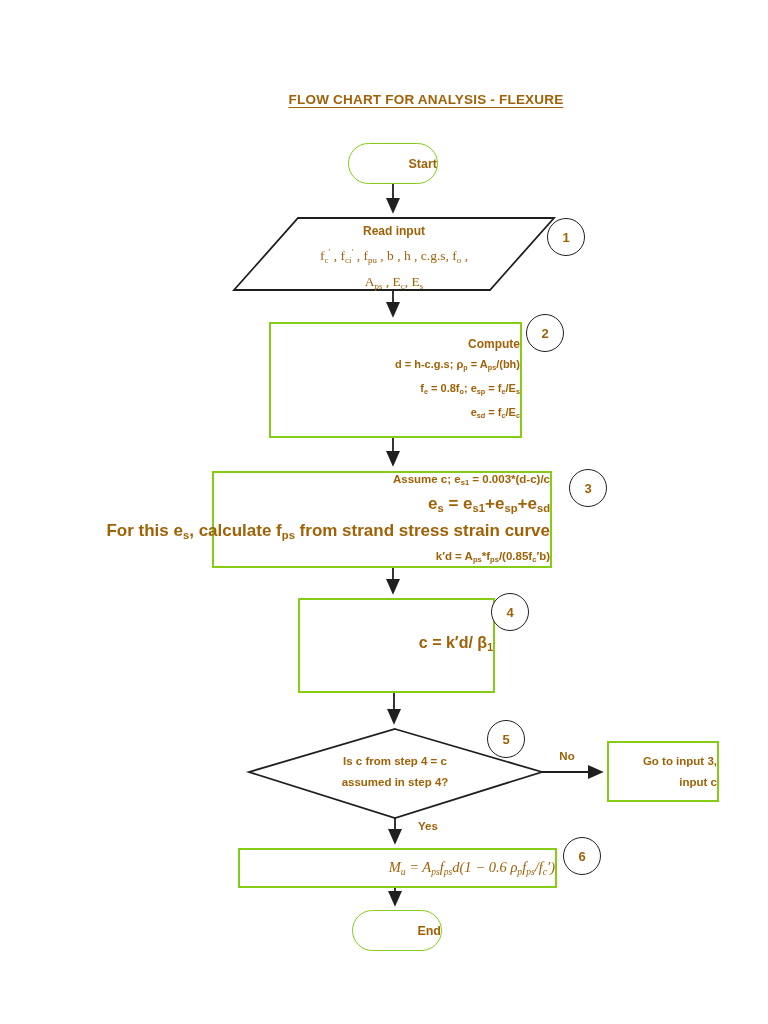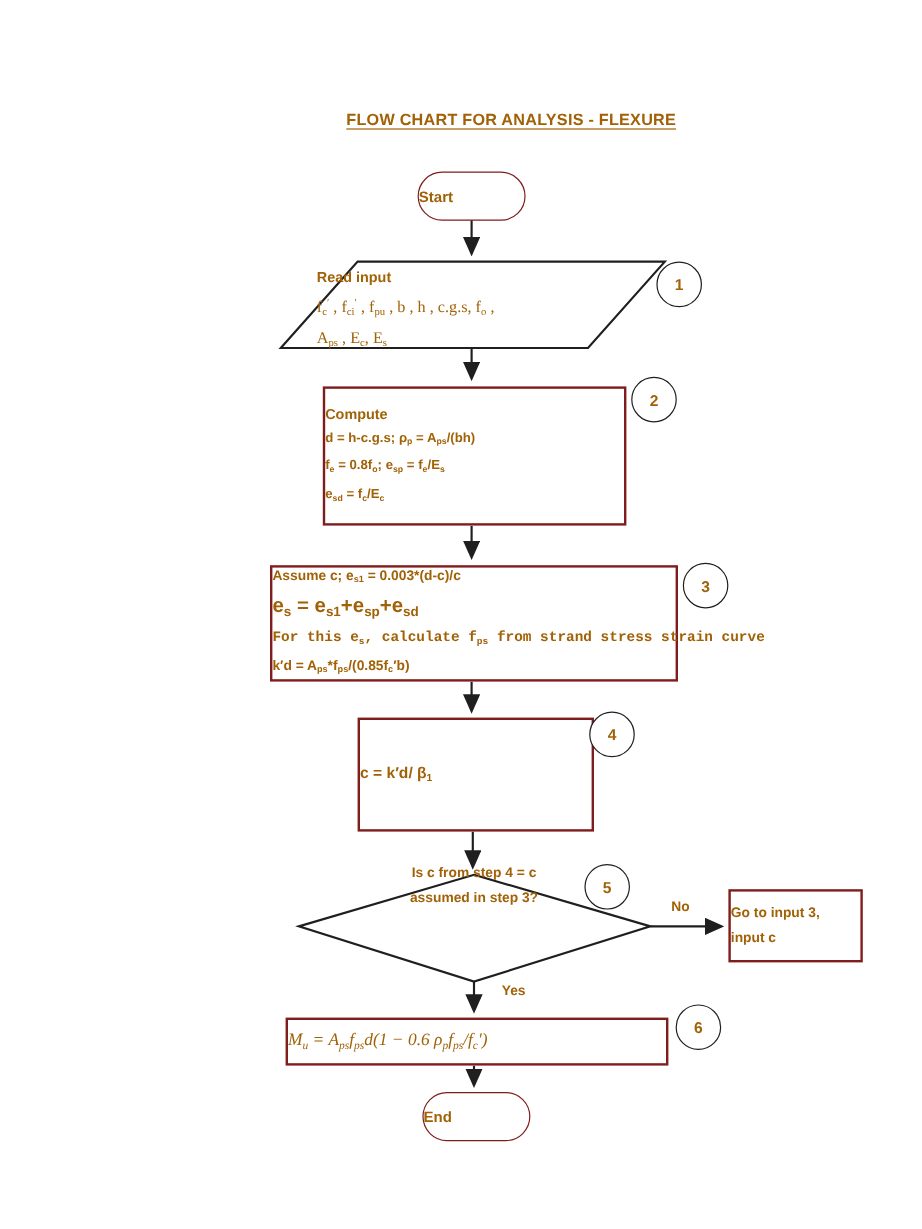--- a/index.html
+++ b/index.html
@@ -26,24 +26,24 @@
     text-underline-offset: 3px;
   }
   svg.overlay {
     position: absolute;
     top: 0; left: 0;
     width: 768px; height: 1024px;
   }
   .node {
     position: absolute;
     background: #ffffff;
-    border: 2px solid #7f1d1d;
+    border: 2px solid #84cc16;
     display: flex;
     flex-direction: column;
-    align-items: flex-start;
+    align-items: flex-end;
     justify-content: center;
     text-align: center;
   }
   .stadium {
     border-radius: 21px;
     border-width: 1.6px;
     font-size: 12.5px;
     font-weight: bold;
   }
   .step-circle {
@@ -70,21 +70,21 @@
   sup { font-size: 0.66em; vertical-align: 0.55em; }
   .free-text {
     position: absolute;
     text-align: center;
     font-size: 11.5px;
     font-weight: bold;
     line-height: 21px;
   }
   .poly-text {
     position: absolute;
-    text-align: left;
+    text-align: center;
   }
   .mu-formula {
     font-family: "Liberation Serif", serif;
     font-style: italic;
     font-size: 14.5px;
     font-weight: normal;
   }
 </style>
 </head>
 <body>
@@ -129,40 +129,40 @@
   <div class="node" style="left:227px; top:322px; width:253px; height:116px;">
     <div class="node-title">Compute</div>
     <div class="math-line">d = h-c.g.s;  ρ<sub>p</sub> = A<sub>ps</sub>/(bh)</div>
     <div class="math-line">f<sub>e</sub> = 0.8f<sub>o</sub>;  e<sub>sp</sub> = f<sub>e</sub>/E<sub>s</sub></div>
     <div class="math-line">e<sub>sd</sub> = f<sub>c</sub>/E<sub>c</sub></div>
   </div>
   <div class="step-circle" style="left:484px; top:314px;">
     <span>2</span>
   </div>
 
-  <div class="node" style="left:183px; top:471px; width:340px; height:97px;">
+  <div class="node" style="left:170px; top:471px; width:340px; height:97px;">
     <div class="math-line" style="font-size:11.5px;">Assume c;  e<sub>s1</sub> = 0.003*(d-c)/c</div>
     <div class="math-line" style="font-size:17px;">e<sub>s</sub> = e<sub>s1</sub>+e<sub>sp</sub>+e<sub>sd</sub></div>
-    <div class="math-line" style="font-size:12px;font-family:Liberation Mono, monospace;">For this e<sub>s</sub>, calculate f<sub>ps</sub> from strand stress strain curve</div>
+    <div class="math-line" style="font-size:17px;">For this e<sub>s</sub>, calculate f<sub>ps</sub> from strand stress strain curve</div>
     <div class="math-line" style="font-size:11.5px;">k′d = A<sub>ps</sub>*f<sub>ps</sub>/(0.85f<sub>c</sub>′b)</div>
   </div>
   <div class="step-circle" style="left:527px; top:469px;">
     <span>3</span>
   </div>
 
   <div class="node" style="left:256px; top:598px; width:197px; height:95px;">
-    <div class="math-line" style="font-size:13px;">c = k′d/ β<sub>1</sub></div>
+    <div class="math-line" style="font-size:16px;">c = k′d/ β<sub>1</sub></div>
   </div>
   <div class="step-circle" style="left:449px; top:593px;">
     <span>4</span>
   </div>
 
-  <div class="free-text" style="left:253px; top:718px; width:200px;">
+  <div class="free-text" style="left:253px; top:751px; width:200px;">
     <div>Is c from step 4 = c</div>
-    <div>assumed in step 3?</div>
+    <div>assumed in step 4?</div>
   </div>
   <div class="step-circle" style="left:445px; top:720px;">
     <span>5</span>
   </div>
   <div class="free-text" style="left:507px; top:746px; width:36px;">No</div>
   <div class="free-text" style="left:366px; top:816px; width:40px;">Yes</div>
 
   <div class="node" style="left:565px; top:741px; width:112px; height:61px;">
     <div class="free-text" style="position:static;">Go to input 3,</div>
     <div class="free-text" style="position:static;">input c</div>

